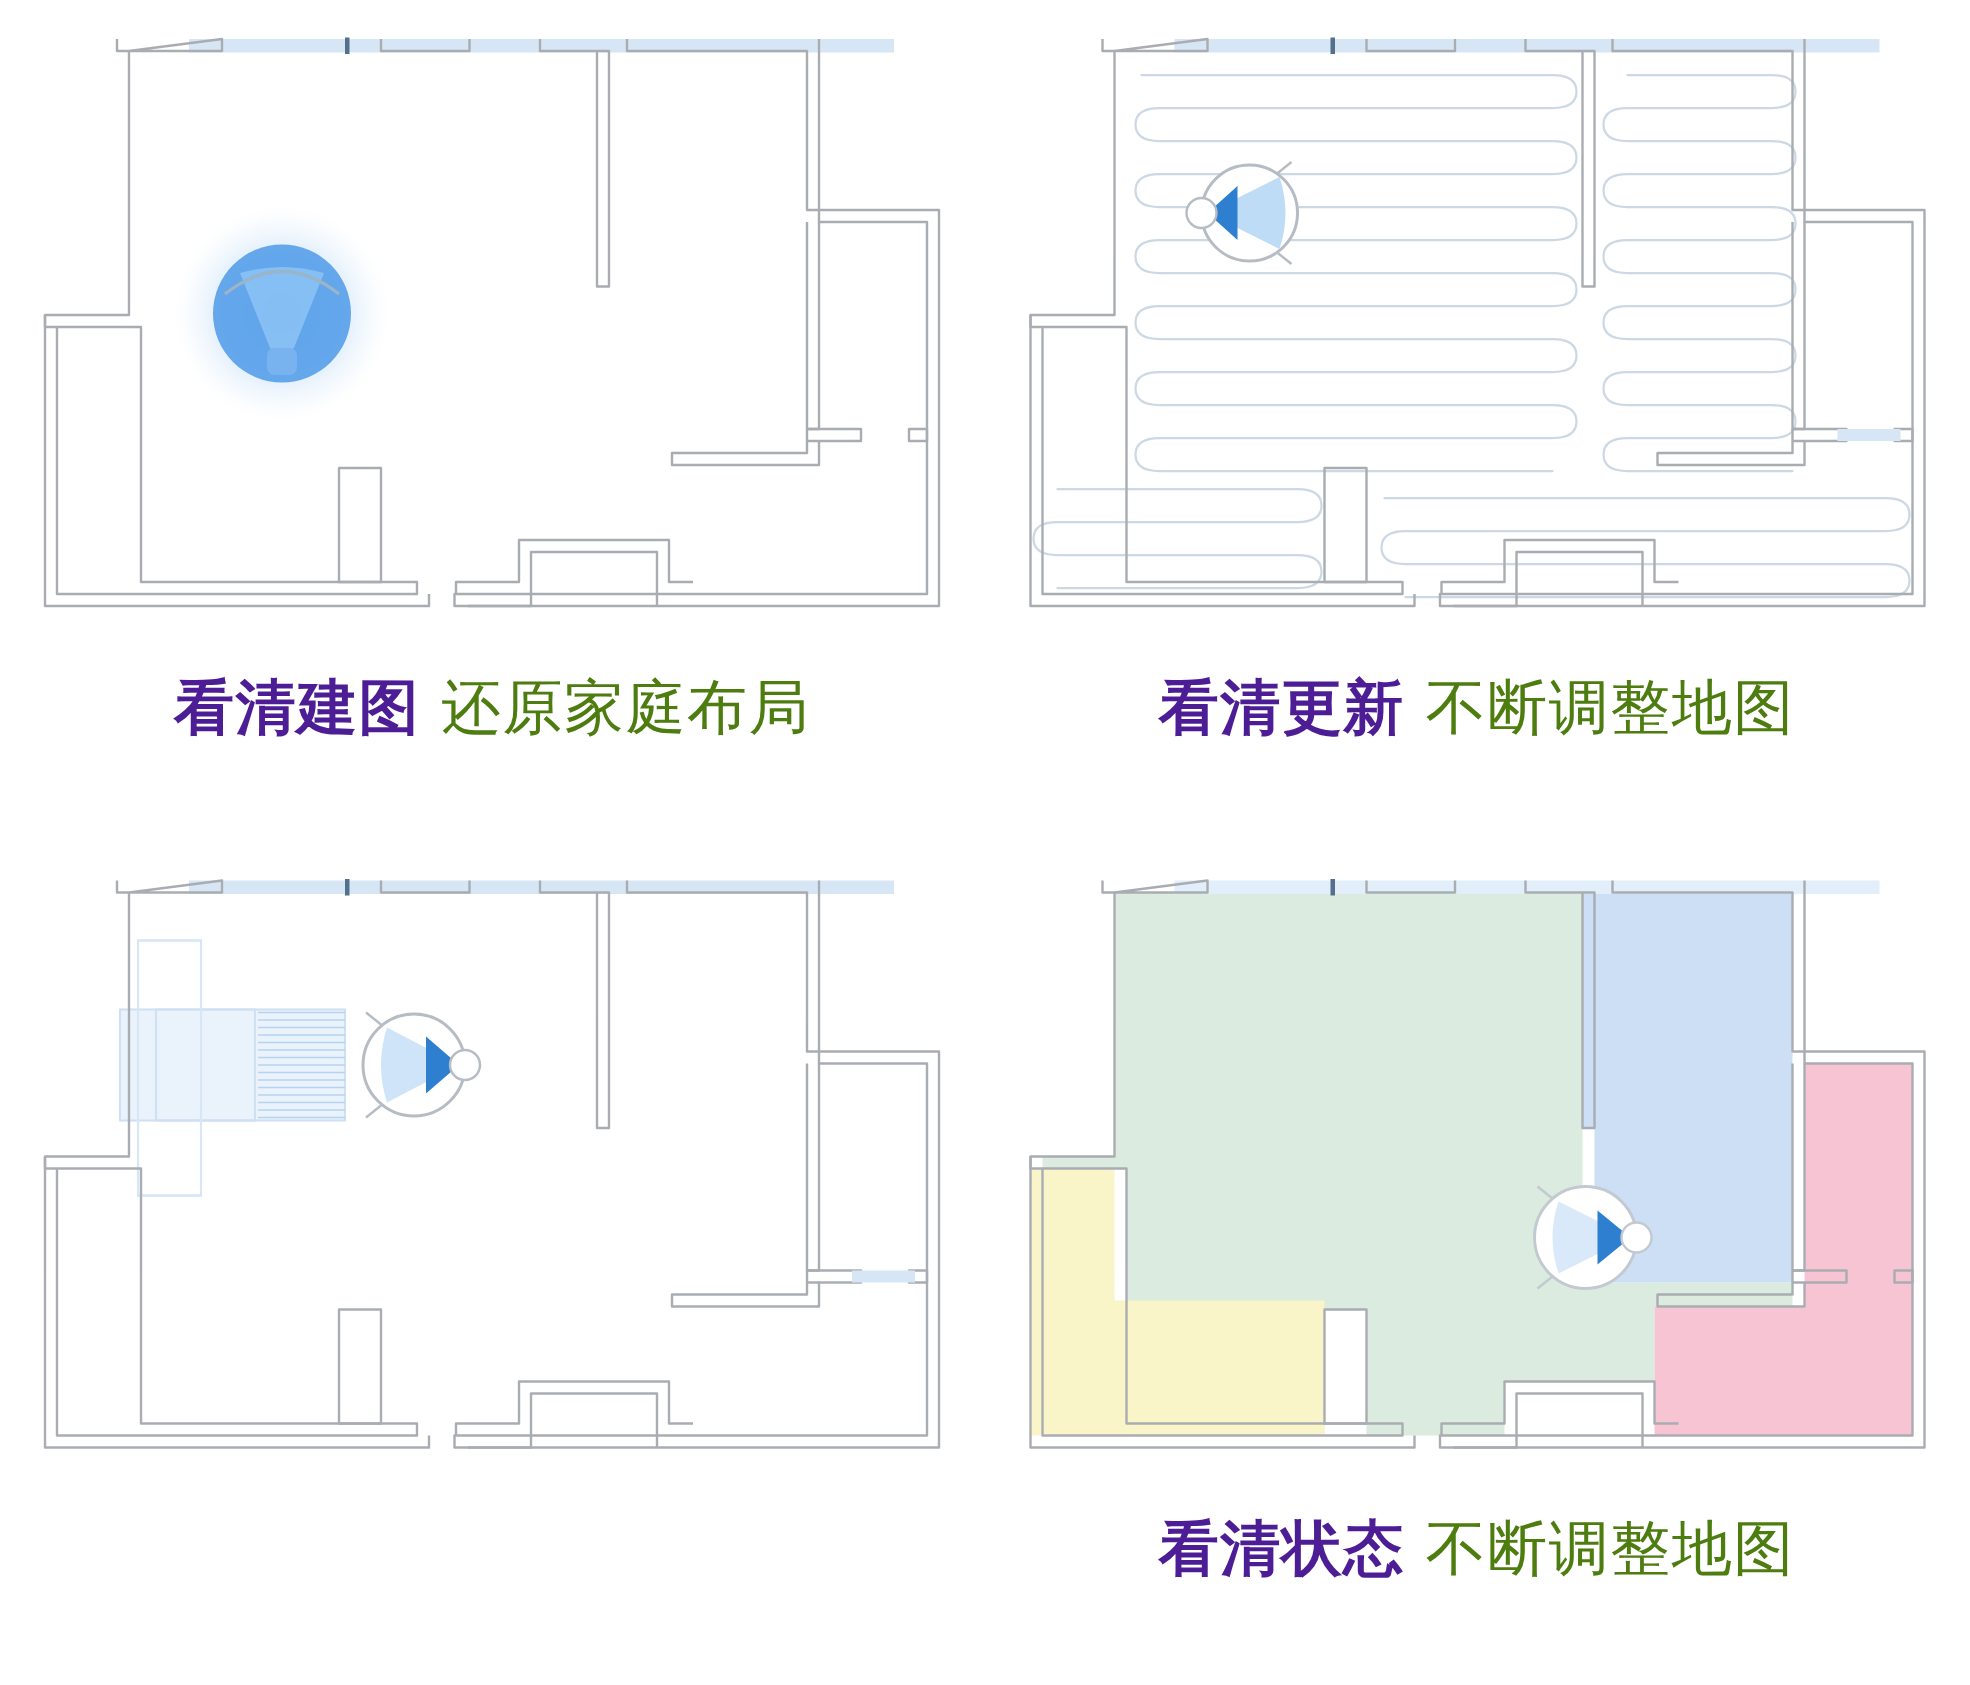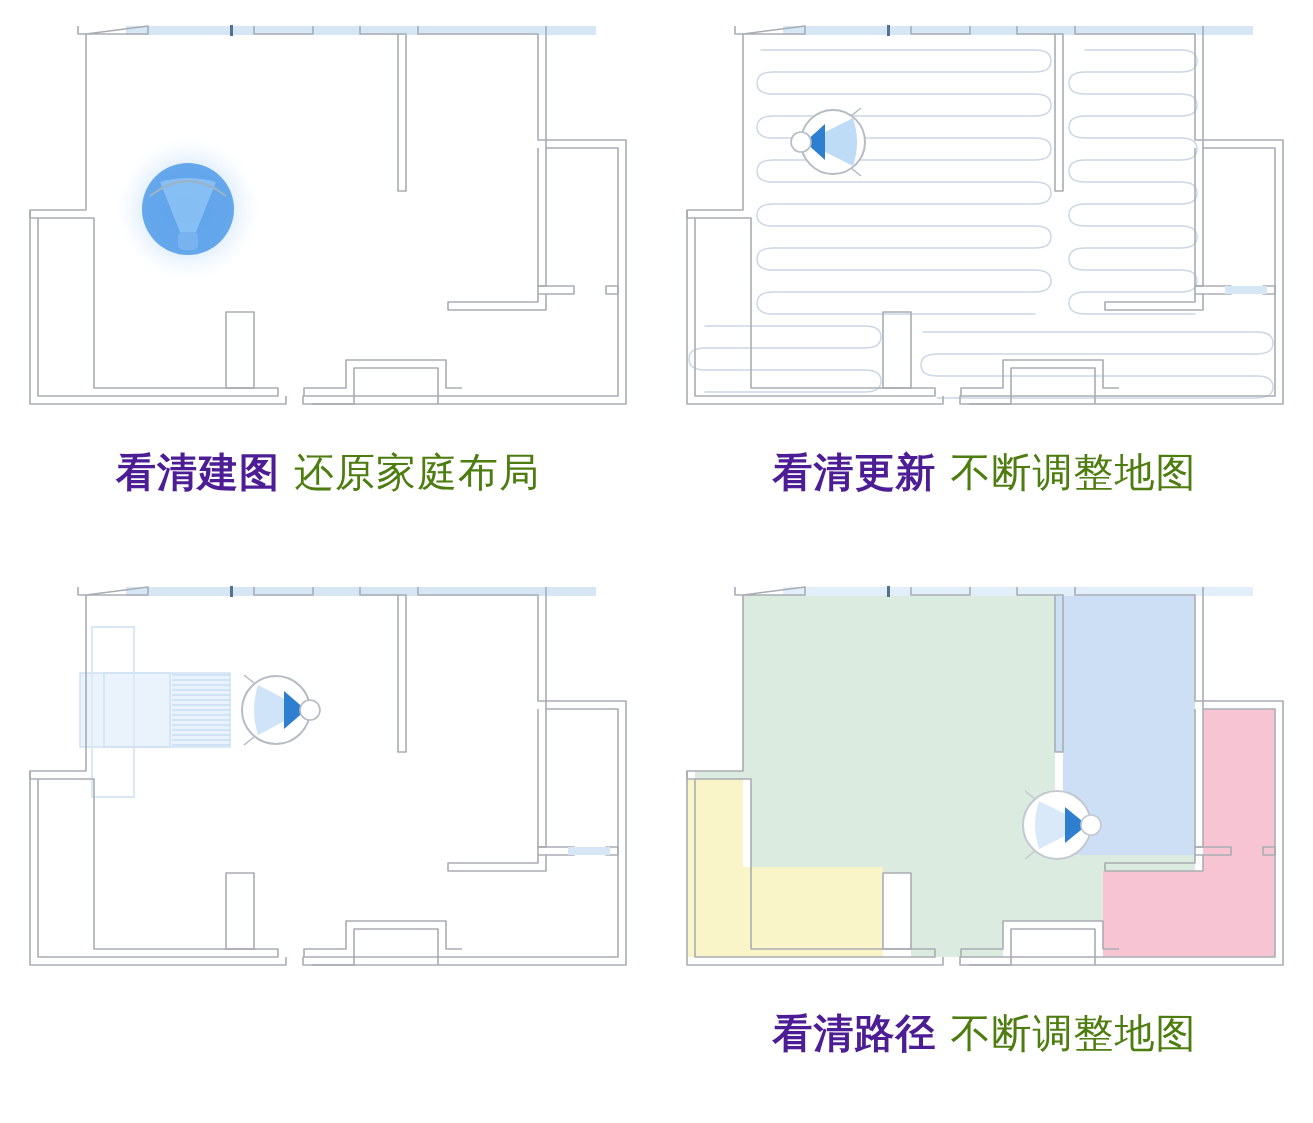--- a/index.html
+++ b/index.html
@@ -255,17 +255,17 @@
         <g>
           <circle cx="392" cy="250" r="34" fill="#ffffff" stroke="#c3c9d0" stroke-width="2"></circle>
           <path d="M 422 250 L 374 226 Q 366 250 374 274 Z" fill="#d9e9fa"></path>
           <path d="M 422 250 L 400 232 L 400 268 Z" fill="#2f7fd0"></path>
           <circle cx="426" cy="250" r="10" fill="#ffffff" stroke="#c3c9d0" stroke-width="1.6"></circle>
           <path d="M 370 224 L 360 216 M 370 276 L 360 284" stroke="#c3c9d0" stroke-width="1.6" fill="none"></path>
         </g>
       </svg>
     </div>
     <div class="caption">
-      <span class="cap-strong">看清路径</span><span class="cap-light">不断调整地图</span>
+      <span class="cap-strong">看清状态</span><span class="cap-light">不断调整地图</span>
     </div>
   </div>
 
 </div>
 
 </body></html>

